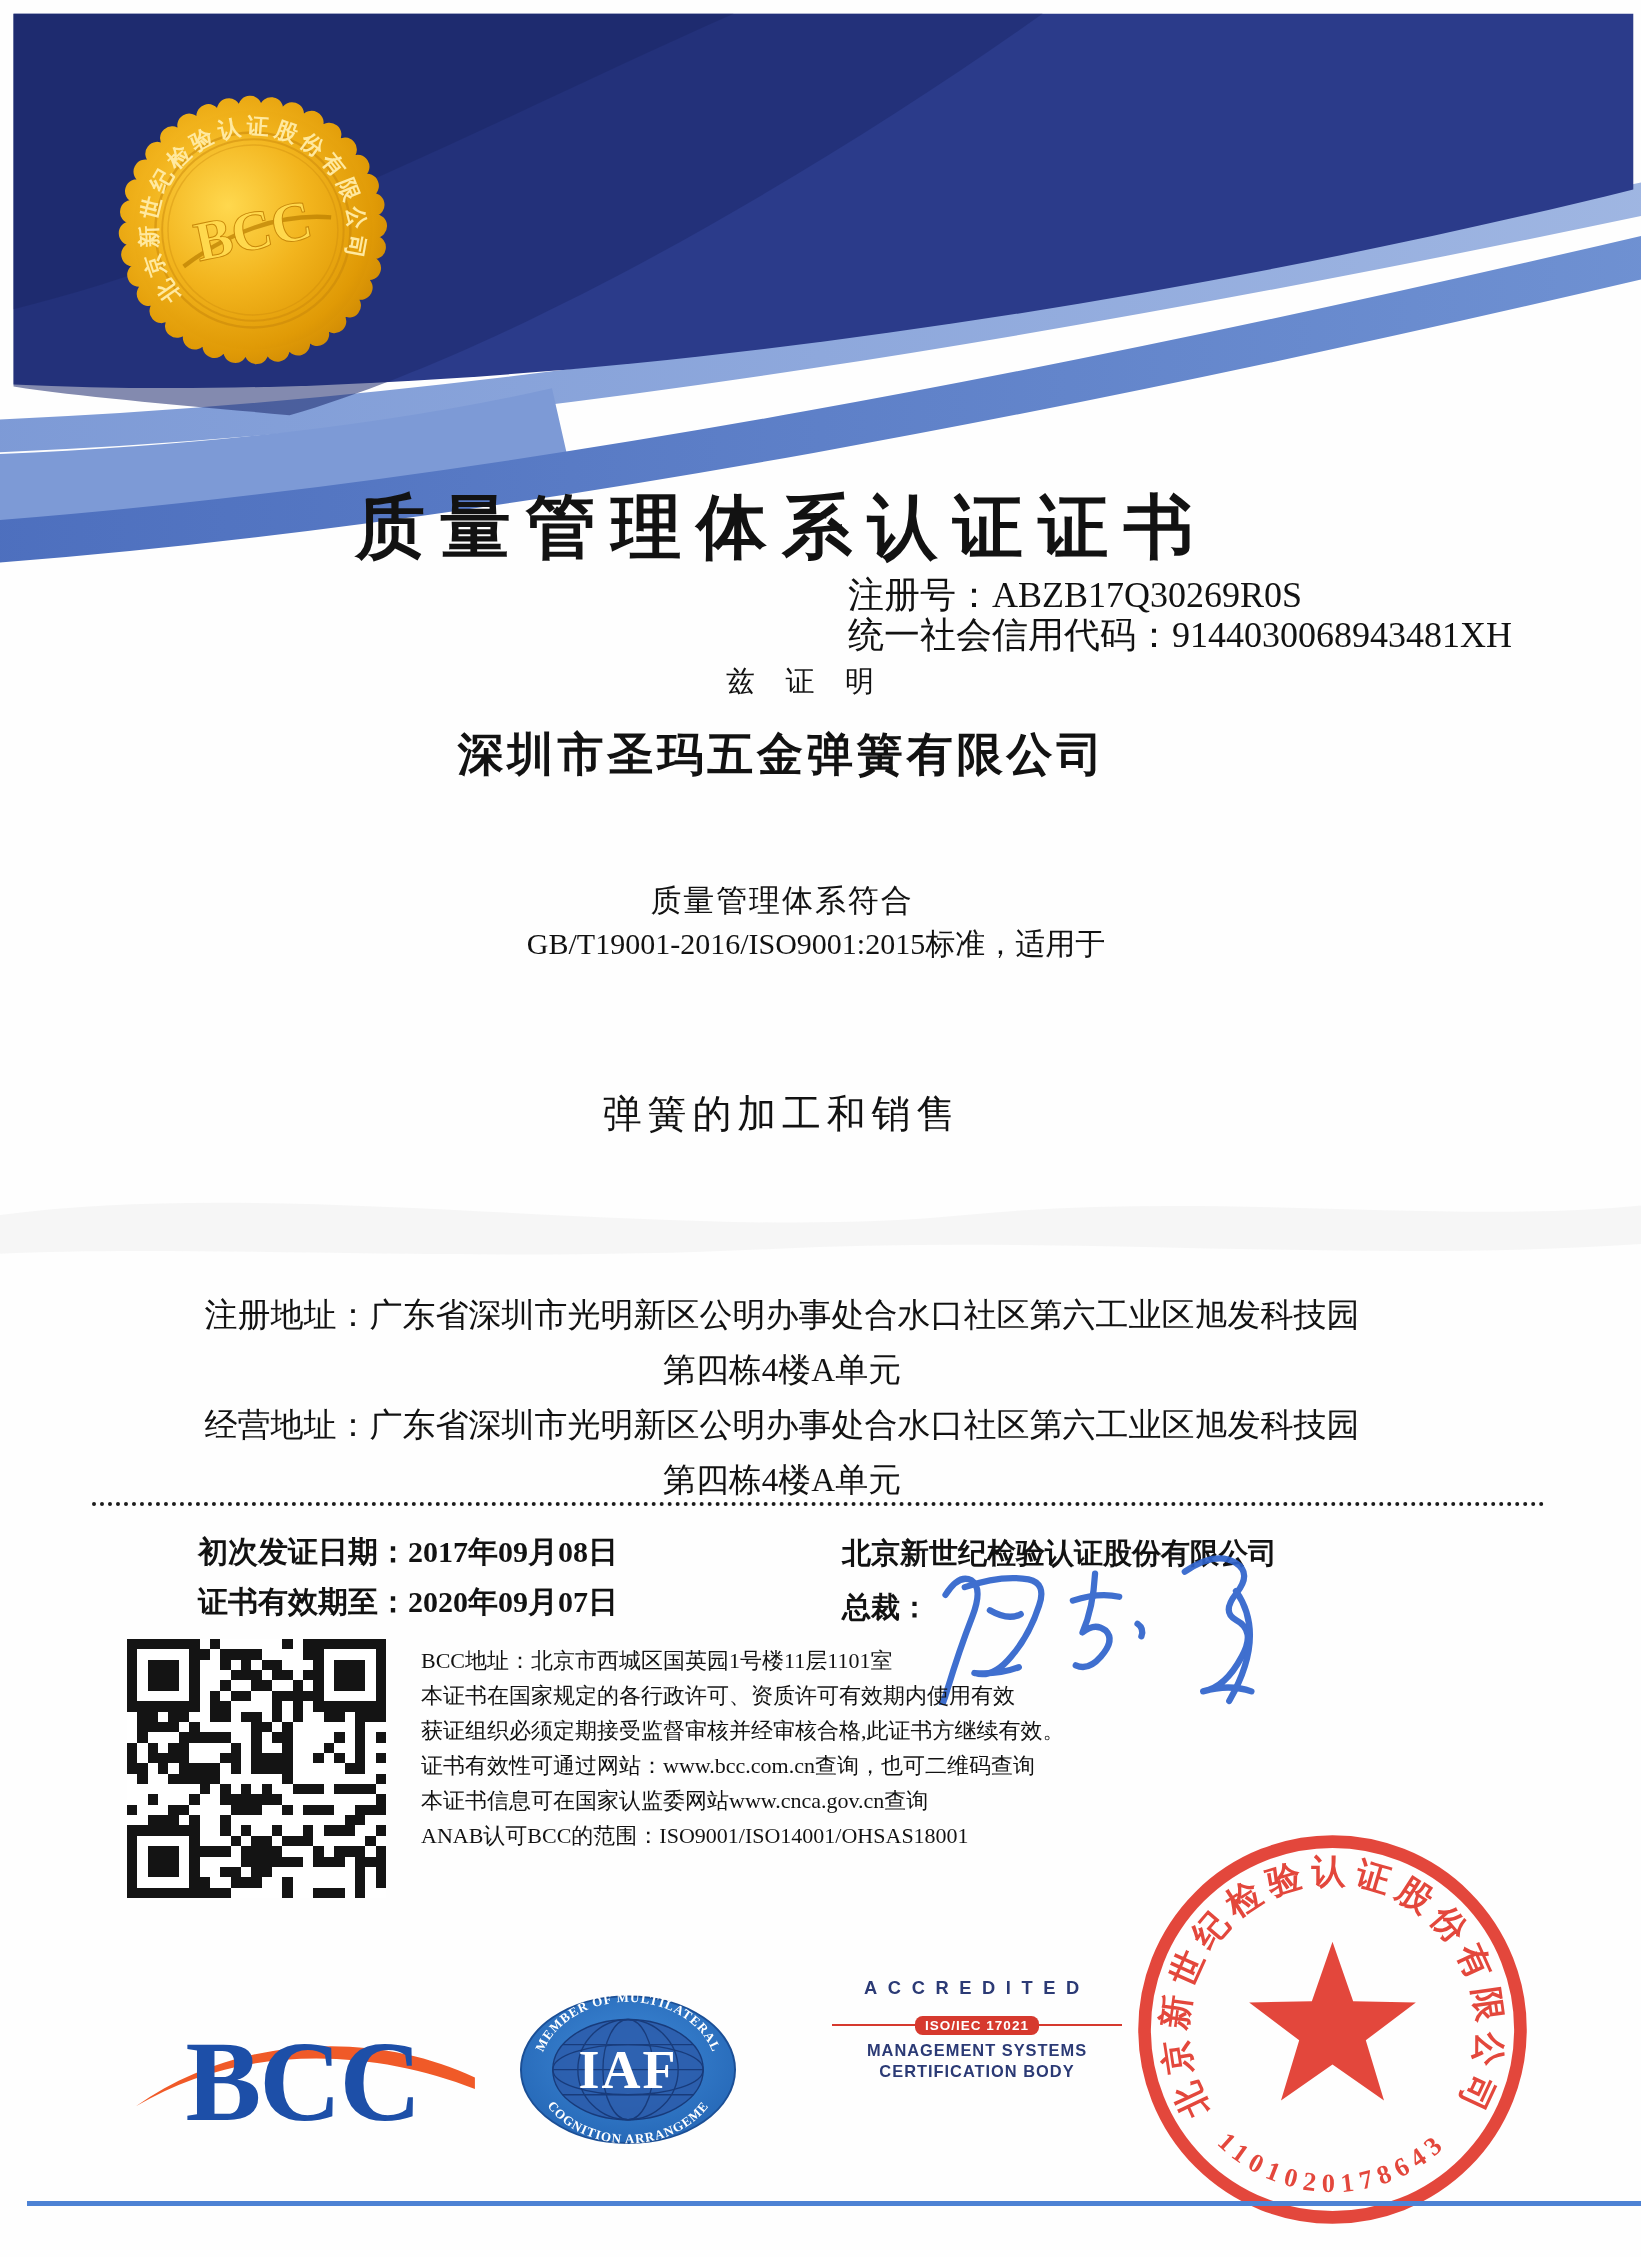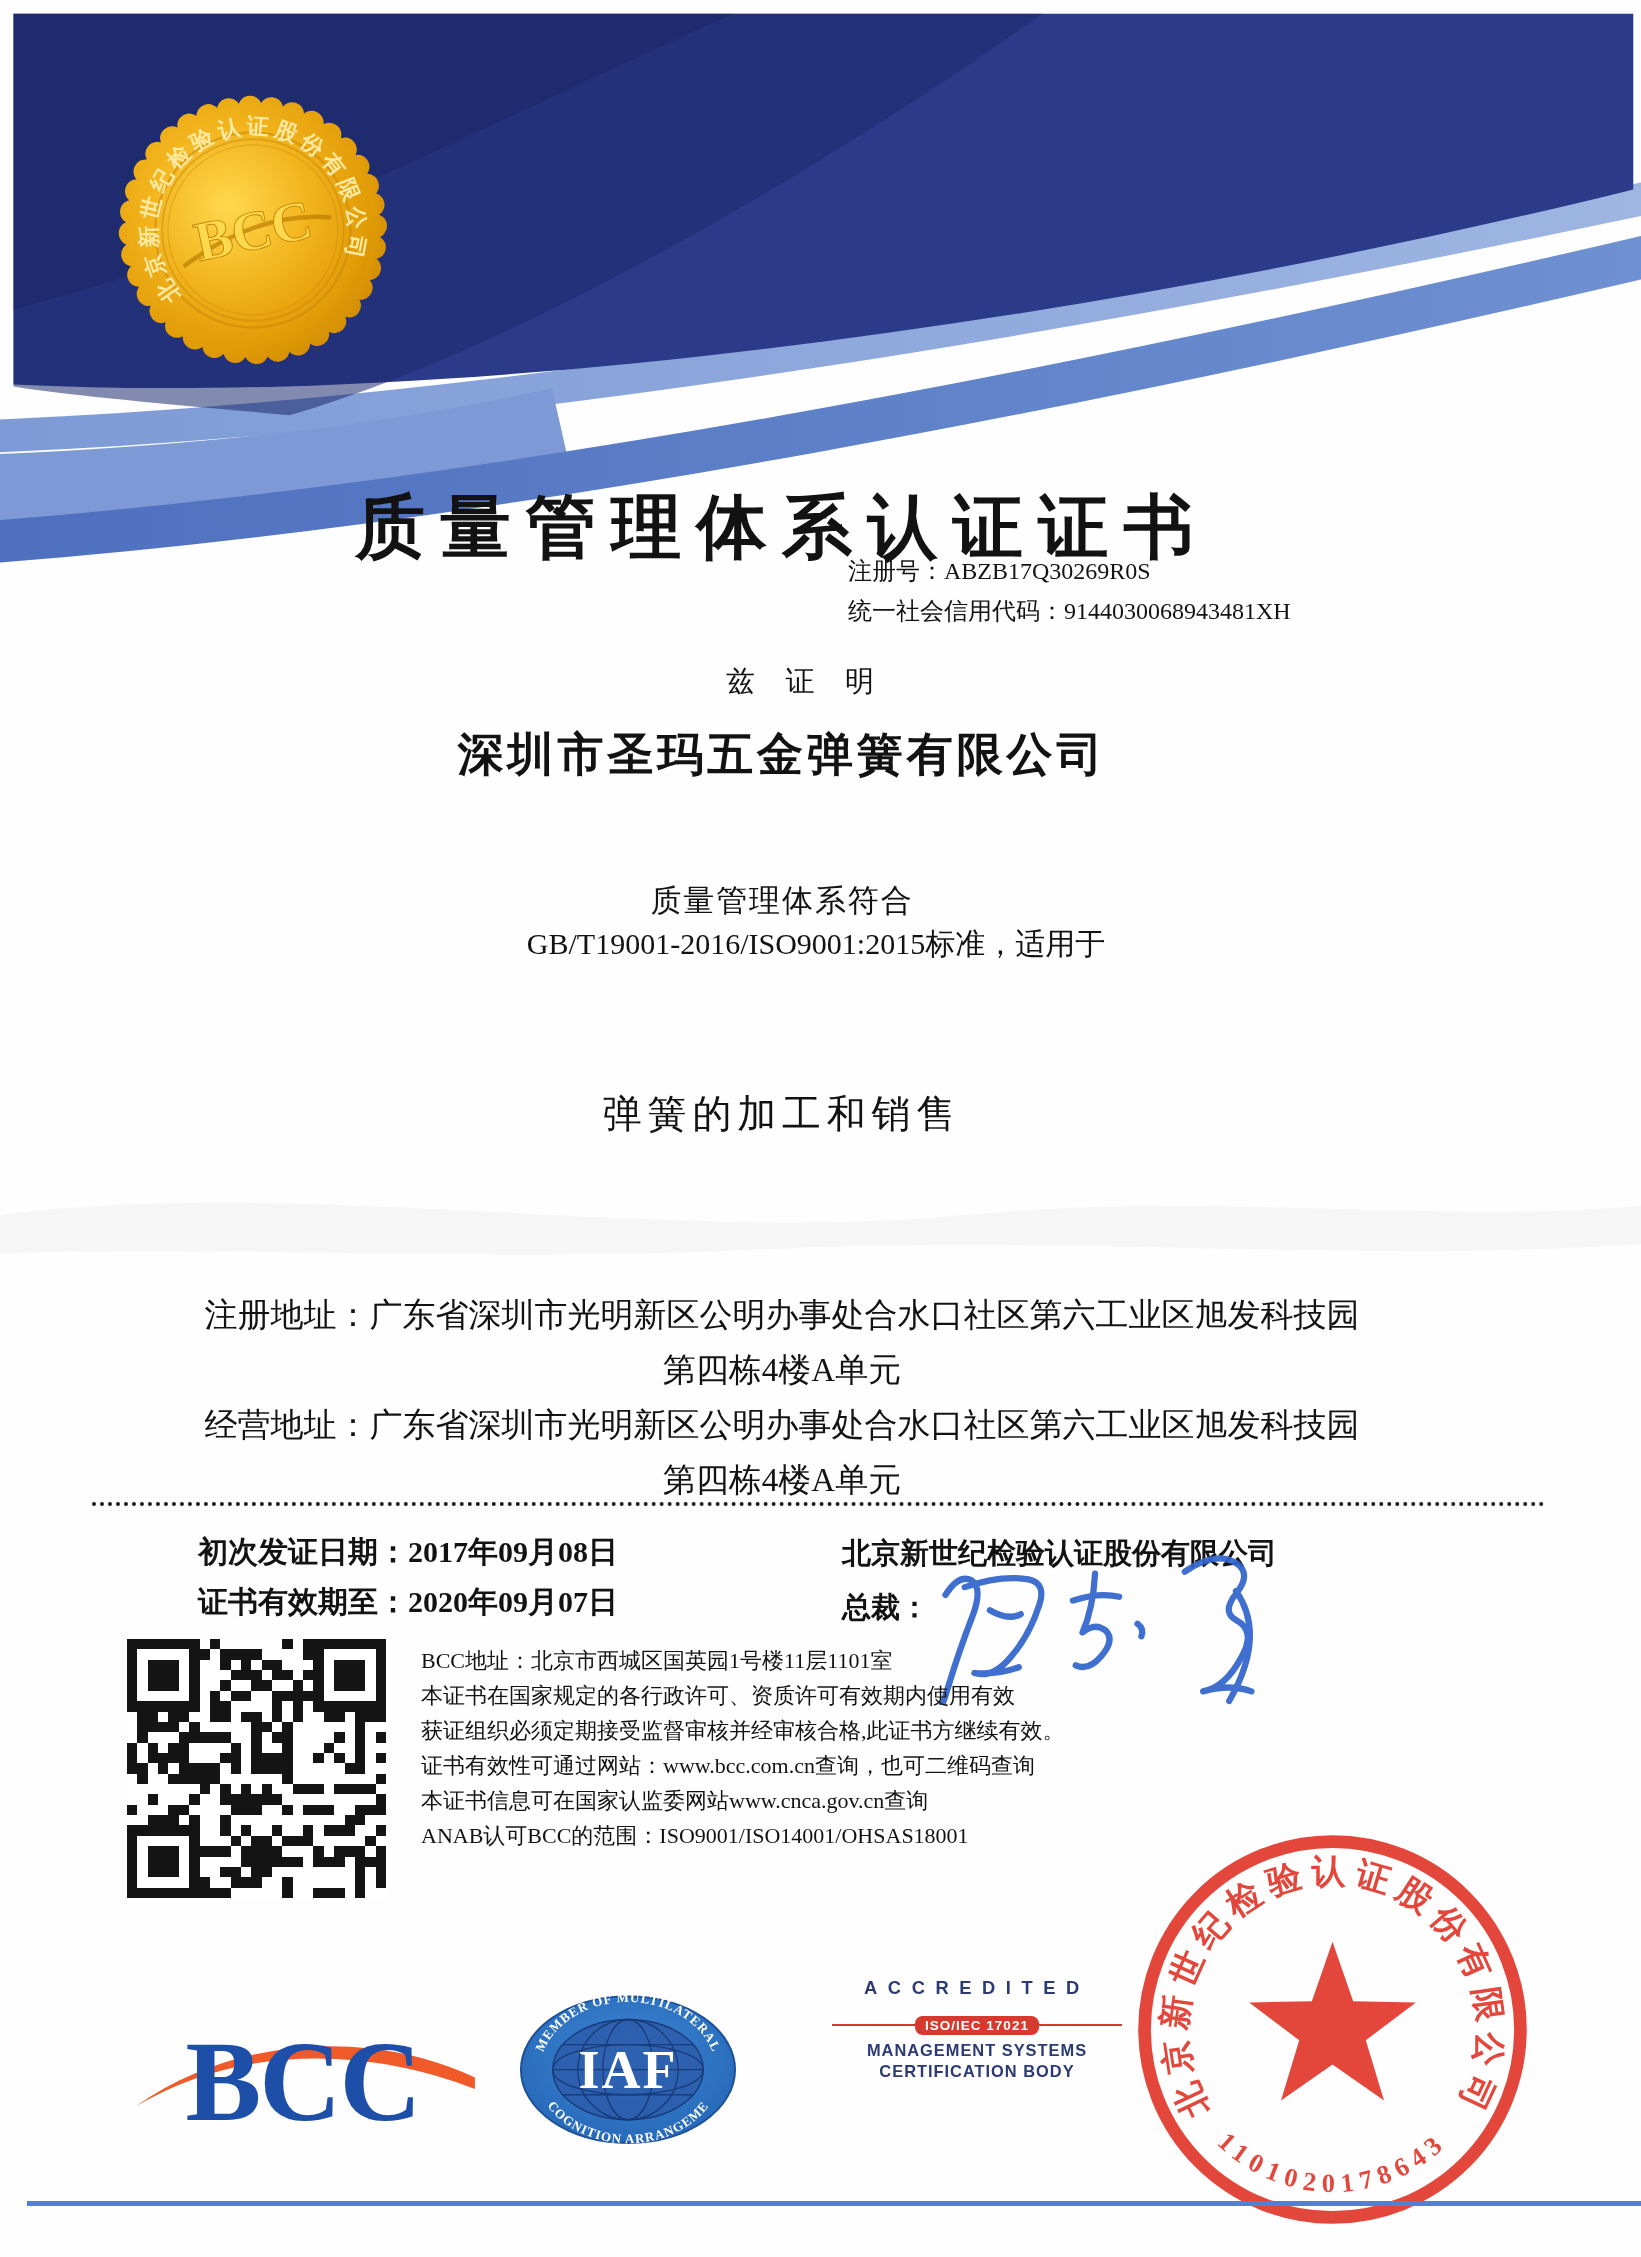--- a/index.html
+++ b/index.html
@@ -7,21 +7,21 @@
         font-family:"Liberation Serif","DejaVu Serif",serif;color:#121212;}
   .abs{position:absolute;}
   svg text{font-family:"Liberation Serif","DejaVu Serif",serif;}
 
   
   #header-art{left:0;top:0;}
 
   
   .ctr{left:0;width:1564px;text-align:center;}
   #cert-title{top:481px;font-size:70px;font-weight:bold;letter-spacing:15.4px;}
-  #reg-block{left:848px;top:551px;font-size:24px;line-height:40px;white-space:nowrap;}
+  #reg-block{left:848px;top:575px;font-size:36px;line-height:40px;white-space:nowrap;}
   #hereby{left:726px;top:662px;font-size:29px;letter-spacing:11.6px;}
   #company-name{top:724px;font-size:46px;font-weight:bold;letter-spacing:3.9px;}
   #conform-line{top:880px;font-size:31px;letter-spacing:1.9px;font-family:Liberation Mono, monospace;}
   #standard-line{top:924px;font-size:30px;padding-left:34px;}
   #scope-line{top:1087px;font-size:39px;letter-spacing:5.8px;}
   #addr-block{top:1288px;font-size:33px;line-height:55px;}
   #dotted-sep{left:92px;top:1502px;width:1453px;border-top:4.8px dotted #1c1c1c;height:0;}
   #dates-block{left:198px;top:1527px;font-size:30px;line-height:50px;font-weight:bold;white-space:nowrap;}
   #issuer-block{left:842px;top:1526px;font-size:29px;line-height:54px;font-weight:bold;white-space:nowrap;}
 

